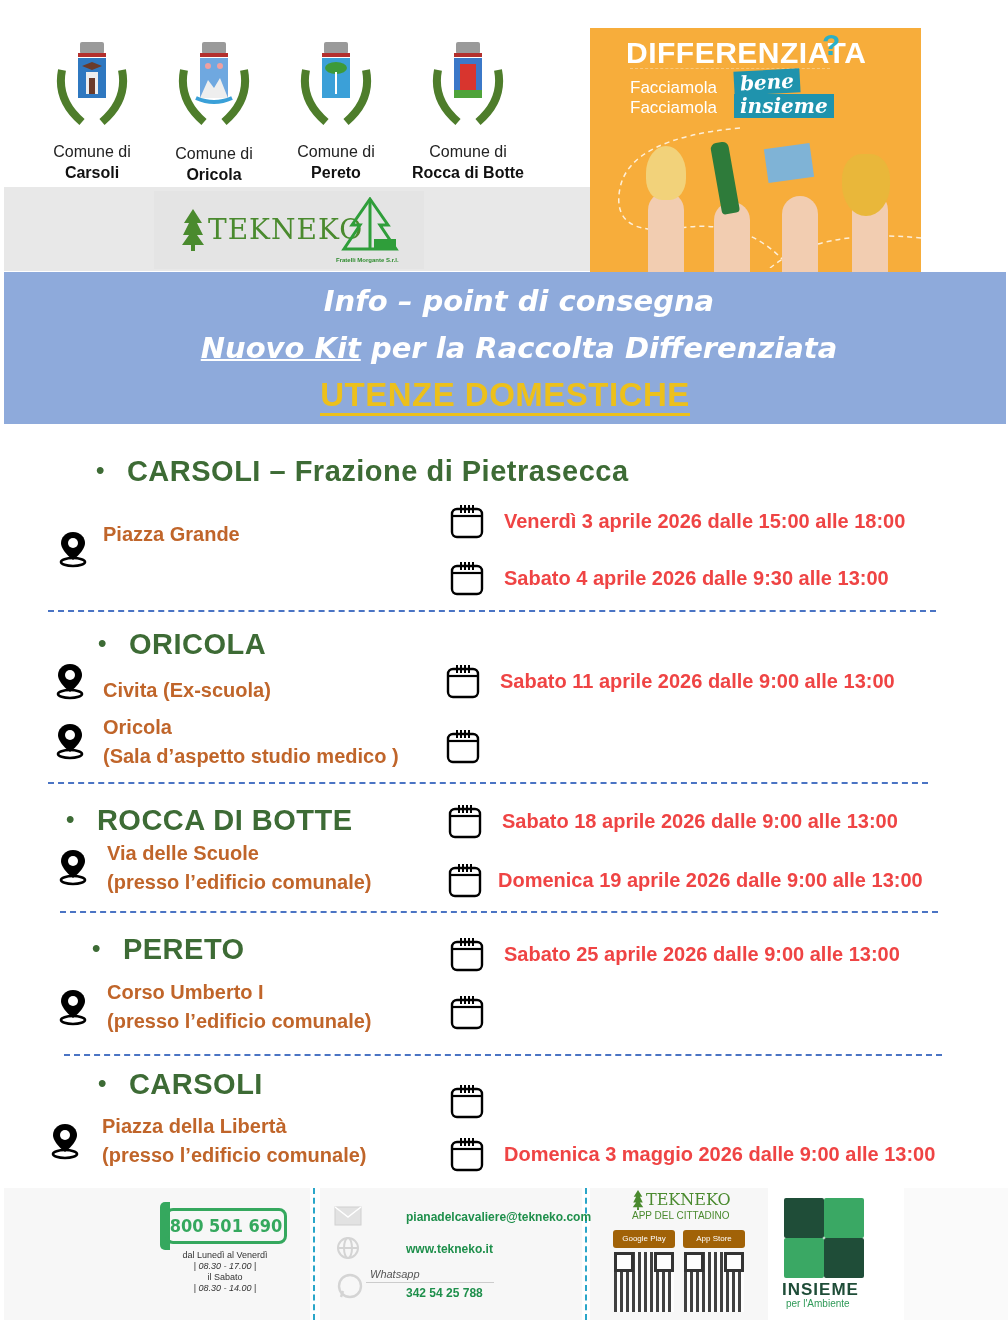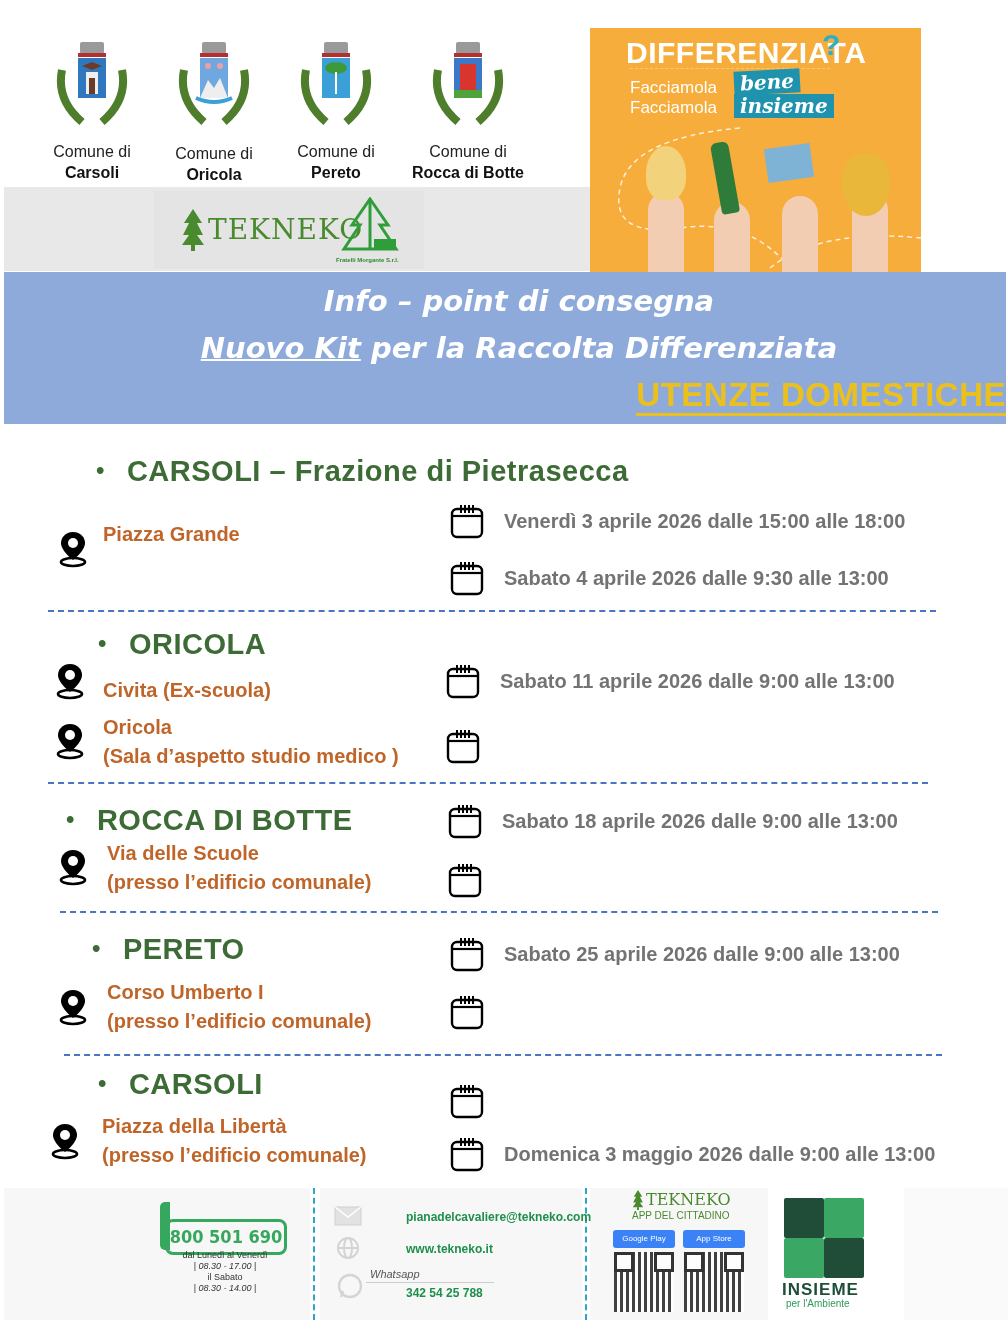--- a/index.html
+++ b/index.html
@@ -26,48 +26,48 @@
   .promo .tag { position: absolute; background: #1f93ad; color: #fff; font-family: "DejaVu Serif", serif; font-style: italic; font-weight: bold; font-size: 20px; padding: 0 6px; line-height: 24px; }
   .promo .hand { position: absolute; bottom: -10px; width: 36px; height: 110px; background: #f2cdb1; border-radius: 18px 18px 0 0; }
   .promo .obj { position: absolute; }
 
   
   .band { position: absolute; left: 4px; top: 272px; width: 1002px; height: 152px; background: #8eaadb; text-align: center; }
   .band .t1, .band .t2 { font-family: "DejaVu Sans", sans-serif; font-style: italic; font-weight: bold; color: #fff; font-size: 29px; position: absolute; left: 0; width: 100%; margin-left: 14px; }
   .band .t1 { top: 12px; }
   .band .t2 { top: 59px; }
   .band .t2 u { text-decoration: underline; text-decoration-thickness: 2px; }
-  .band .t3 { position: absolute; top: 104px; left: 0; width: 100%; font-weight: bold; color: #ecc01c; font-size: 33px; letter-spacing: 0.5px; text-align: right; }
+  .band .t3 { position: absolute; top: 104px; left: 0; width: 100%; font-weight: bold; color: #ecc01c; font-size: 33px; letter-spacing: 0.5px; }
   .band .t3 span { border-bottom: 3px solid #ecc01c; line-height: 36px; display: inline-block; }
 
   
   .h-town { position: absolute; font-weight: bold; color: #3d6b35; font-size: 29px; letter-spacing: 0.5px; }
   .h-town .bullet { font-size: 24px; margin-right: 22px; position: relative; top: -3px; }
   .addr { position: absolute; color: #c0652a; font-size: 20px; line-height: 29px; font-weight: bold; }
   .pin { position: absolute; width: 30px; height: 38px; }
   .cal-row { position: absolute; display: flex; align-items: center; }
   .cal-row svg { flex: 0 0 auto; margin-right: 20px; }
-  .cal-text { font-size: 20px; font-weight: bold; color: #737373; white-space: pre; }
+  .cal-text { font-size: 20px; font-weight: bold; color: #ef4444; white-space: pre; }
   .sep { position: absolute; height: 0; border-top: 2px dashed #4a74c4; }
   .sep::after { content: ""; }
 
   
   .footer { position: absolute; left: 0; top: 1184px; width: 1008px; height: 140px; }
   .fblock { position: absolute; top: 4px; height: 132px; background: #f7f7f7; }
   .fdiv { position: absolute; top: 4px; height: 132px; border-left: 2px dashed #2aa6c9; }
-  .phone-box { position: absolute; left: 165px; top: 24px; width: 122px; height: 36px; border: 3px solid #35a85e; border-radius: 8px; color: #35a85e; font-weight: bold; font-size: 18px; text-align: center; line-height: 30px; font-family: "DejaVu Sans Condensed", "DejaVu Sans", sans-serif; margin-top: 11px; }
+  .phone-box { position: absolute; left: 165px; top: 24px; width: 122px; height: 36px; border: 3px solid #35a85e; border-radius: 8px; color: #35a85e; font-weight: bold; font-size: 18px; text-align: center; line-height: 30px; font-family: "DejaVu Sans Condensed", "DejaVu Sans", sans-serif; }
   .phone-handle { position: absolute; left: 160px; top: 18px; width: 10px; height: 48px; background: #35a85e; border-radius: 5px 0 0 5px; }
   .hours { position: absolute; left: 170px; top: 66px; width: 110px; font-size: 9px; text-align: center; color: #333; line-height: 11px; }
   .hours i { font-style: italic; }
   .contact { position: absolute; font-size: 12px; font-weight: bold; color: #1e8f4b; padding-left: 36px; }
   .contact-label { position: absolute; font-size: 11px; font-style: italic; color: #555; }
   .cicon { position: absolute; color: #cfcfcf; }
   .app-title { position: absolute; font-family: "DejaVu Serif", serif; font-size: 16px; color: #4a8a2e; }
   .app-sub { position: absolute; font-size: 10px; color: #4a8a2e; }
-  .store { position: absolute; background: #3b82f6; color: #fff; font-size: 8px; border-radius: 3px; height: 18px; line-height: 18px; text-align: center; }
+  .store { position: absolute; background: #a16207; color: #fff; font-size: 8px; border-radius: 3px; height: 18px; line-height: 18px; text-align: center; }
   .qr { position: absolute; width: 60px; height: 60px; background:
       repeating-linear-gradient(90deg, #222 0 3px, #fff 3px 6px),
       #fff; opacity: .85; }
   .qr::before, .qr::after { content:""; position:absolute; width:14px; height:14px; border:3px solid #111; background:#fff; }
   .qr::before { left:0; top:0; }
   .qr::after { right:0; top:0; }
   .insieme-grid { position: absolute; left: 784px; top: 14px; width: 80px; height: 80px; display: grid; grid-template-columns: 1fr 1fr; grid-template-rows: 1fr 1fr; }
   .insieme-grid div { border-radius: 2px; }
   .insieme-t1 { position: absolute; left: 782px; top: 96px; font-size: 17px; font-weight: bold; color: #1f4d38; letter-spacing: 1px; }
   .insieme-t2 { position: absolute; left: 786px; top: 114px; font-size: 10px; color: #2f9a58; }
@@ -258,20 +258,21 @@
 <div class="cal-row" style="left:448px;top:803px">
   <svg width="34" height="36">
       <use href="#cal"></use>
     </svg>
   <span class="cal-text">Sabato 18 aprile 2026 dalle 9:00 alle 13:00</span>
 </div>
 <div class="cal-row" style="left:448px;top:862px">
   <svg width="34" height="36">
       <use href="#cal"></use>
     </svg>
+  <span class="cal-text" style="margin-left:-4px">Domenica 19 aprile 2026 dalle 9:00 alle 13:00</span>
 </div>
 <div class="sep" style="left:60px;top:911px;width:878px"></div>
 
 <div class="h-town" style="left:92px;top:933px"><span class="bullet">•</span><span>PERETO</span></div>
 <svg class="pin" style="left:58px;top:988px">
     <use href="#pin"></use>
   </svg>
 <div class="addr" style="left:107px;top:978px">
   <div>Corso Umberto I</div>
   <div>(presso l’edificio comunale)</div>

